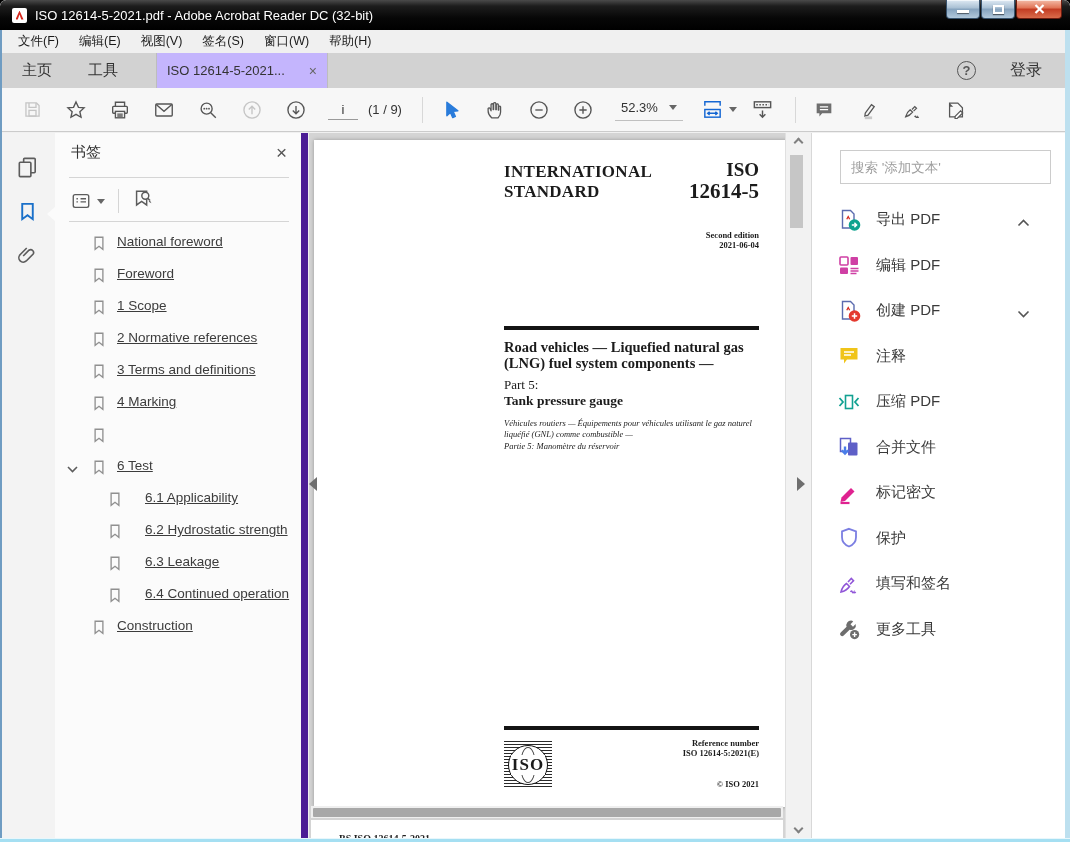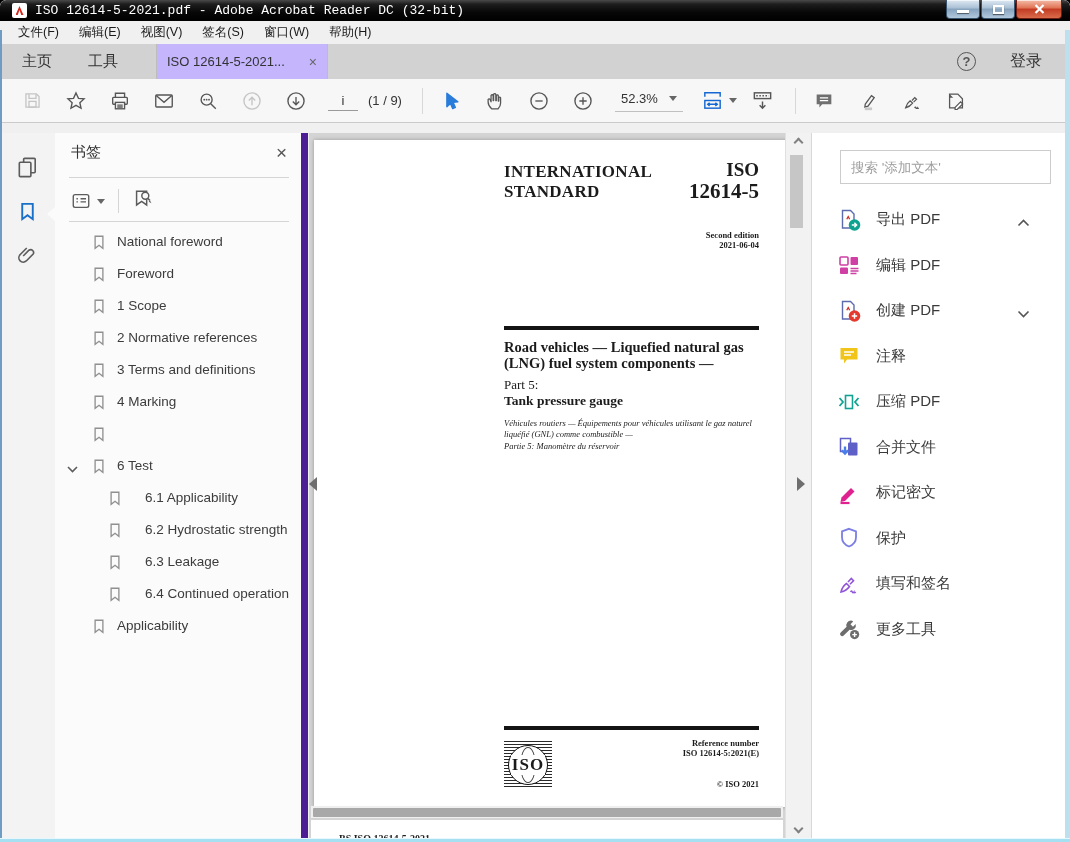--- a/index.html
+++ b/index.html
@@ -3,21 +3,21 @@
 <meta charset="utf-8">
 <style>
   html,body{margin:0;padding:0;width:1070px;height:842px;overflow:hidden;background:#000;}
   *{box-sizing:border-box;}
   .window{position:relative;width:1070px;height:842px;font-family:"Liberation Sans",sans-serif;background:#f0f0f0;border-radius:6px 6px 0 0;overflow:hidden;}
   
   .frame-left{position:absolute;left:0;top:30px;bottom:0;width:2px;background:#6f9cc2;z-index:60;}
   .frame-right{position:absolute;right:0;top:30px;bottom:0;width:5px;background:#bde0ef;z-index:60;}
   .frame-bottom{position:absolute;left:0;right:0;bottom:0;height:4px;background:#a5dff2;border-top:1px solid #e8f7fc;z-index:61;}
   
-  .titlebar{position:relative;height:21px;background:linear-gradient(#4a4a4a 0%,#1d1d1d 20%,#070707 60%,#000 100%);display:flex;align-items:center;padding-left:12px;color:#fff;font-size:13px;border-radius:6px 6px 0 0;font-family:Liberation Mono, monospace;}
+  .titlebar{position:relative;height:30px;background:linear-gradient(#4a4a4a 0%,#1d1d1d 20%,#070707 60%,#000 100%);display:flex;align-items:center;padding-left:12px;color:#fff;font-size:13px;border-radius:6px 6px 0 0;}
   .app-icon{width:15px;height:15px;background:#fff;border-radius:2px;margin-right:8px;position:relative;flex:0 0 15px;}
   .app-icon i{position:absolute;left:3.5px;top:3px;width:8px;height:9px;background:#d6281e;clip-path:polygon(50% 0,100% 100%,72% 100%,50% 45%,28% 100%,0 100%);}
   .win-controls{position:absolute;right:8px;top:0;display:flex;}
   .win-btn{width:34px;height:19px;margin-left:1px;border:1px solid #38536e;border-top:none;border-radius:0 0 4px 4px;background:linear-gradient(#dfeaf4,#a8bfd3 45%,#85a2bd 50%,#b2c9dc);box-shadow:inset 0 1px 0 rgba(255,255,255,.65);display:flex;align-items:center;justify-content:center;cursor:default;}
   .win-btn.close{width:46px;background:linear-gradient(#f4bca8,#e07254 45%,#c23b22 50%,#d96c4b);border-color:#6e1d10;}
   .g-min{width:12px;height:3px;background:#fff;box-shadow:0 1px 1px rgba(0,0,0,.5);margin-top:5px;}
   .g-max{width:11px;height:9px;border:2px solid #fff;box-shadow:0 1px 1px rgba(0,0,0,.5);}
   
   .menubar{height:23px;background:#f0f0f0;display:flex;align-items:center;padding-left:8px;font-size:12.5px;color:#1a1a1a;}
   .menu-item{padding:3px 10px;cursor:default;}
@@ -49,21 +49,21 @@
   
   .bm-panel{position:absolute;left:55px;top:0;bottom:0;width:253px;background:#fbfbfb;border-right:7px solid #4c1d95;}
   .bm-head{position:absolute;top:10px;left:16px;right:14px;display:flex;justify-content:space-between;align-items:center;font-size:15px;color:#333;}
   .bm-close{font-size:19px;color:#555;line-height:1;cursor:default;}
   .bm-div1{position:absolute;top:44px;left:14px;right:12px;height:1px;background:#d5d5d5;}
   .bm-tools{position:absolute;top:52px;left:16px;height:32px;display:flex;align-items:center;}
   .bm-tools .caret{margin-left:6px;}
   .bm-tools-sep{width:1px;height:24px;background:#d5d5d5;margin:0 13px;}
   .bm-div2{position:absolute;top:88px;left:14px;right:12px;height:1px;background:#d5d5d5;}
   .bm-list{position:absolute;top:93px;left:0;right:0;}
-  .bm-row{display:flex;align-items:center;padding:6px 0 6px 37px;min-height:32px;font-size:13.5px;color:#3c3c3c;position:relative;cursor:default;}
+  .bm-row{display:flex;align-items:flex-end;padding:6px 0 6px 37px;min-height:32px;font-size:13.5px;color:#3c3c3c;position:relative;cursor:default;text-decoration:underline;}
   .bm-row.lvl2{padding-left:53px;gap:12px;}
   .bm-row svg.bmk{flex:0 0 14px;margin-right:11px;margin-top:1px;}
   .bm-label{max-width:168px;line-height:1.45;}
   .lvl2 .bm-label{max-width:180px;}
   .chev{position:absolute;left:12px;top:11px;}
   
   .doc-area{position:absolute;left:309px;right:259px;top:0;bottom:0;background:#d4d4d4;}
   .pdf-page{position:absolute;left:5px;top:7px;width:474px;height:667px;background:#fff;box-shadow:0 0 4px rgba(0,0,0,.28);font-family:"Liberation Serif",serif;color:#1b1b1b;}
   .pdf-page>div{position:absolute;}
   .p-head-l{left:190px;top:22px;font-size:17px;line-height:20px;font-weight:600;letter-spacing:.3px;}
@@ -396,21 +396,21 @@
         <div class="bm-row lvl2">
           <svg class="bmk" width="14" height="17" viewBox="0 0 18 21">
               <path d="M4 2.5h10v15.5l-5-3.9-5 3.9z" fill="none" stroke="#909090" stroke-width="1.7"></path>
             </svg>
           <span class="bm-label">6.4 Continued operation</span>
         </div>
         <div class="bm-row">
           <svg class="bmk" width="14" height="17" viewBox="0 0 18 21">
               <path d="M4 2.5h10v15.5l-5-3.9-5 3.9z" fill="none" stroke="#909090" stroke-width="1.7"></path>
             </svg>
-          <span class="bm-label">Applicability</span>
+          <span class="bm-label">Construction</span>
         </div>
       </div>
     </div>
 
     <div class="doc-area">
       <div class="pdf-page">
         <div class="p-head-l">
           <div>INTERNATIONAL</div>
           <div>STANDARD</div>
         </div>

